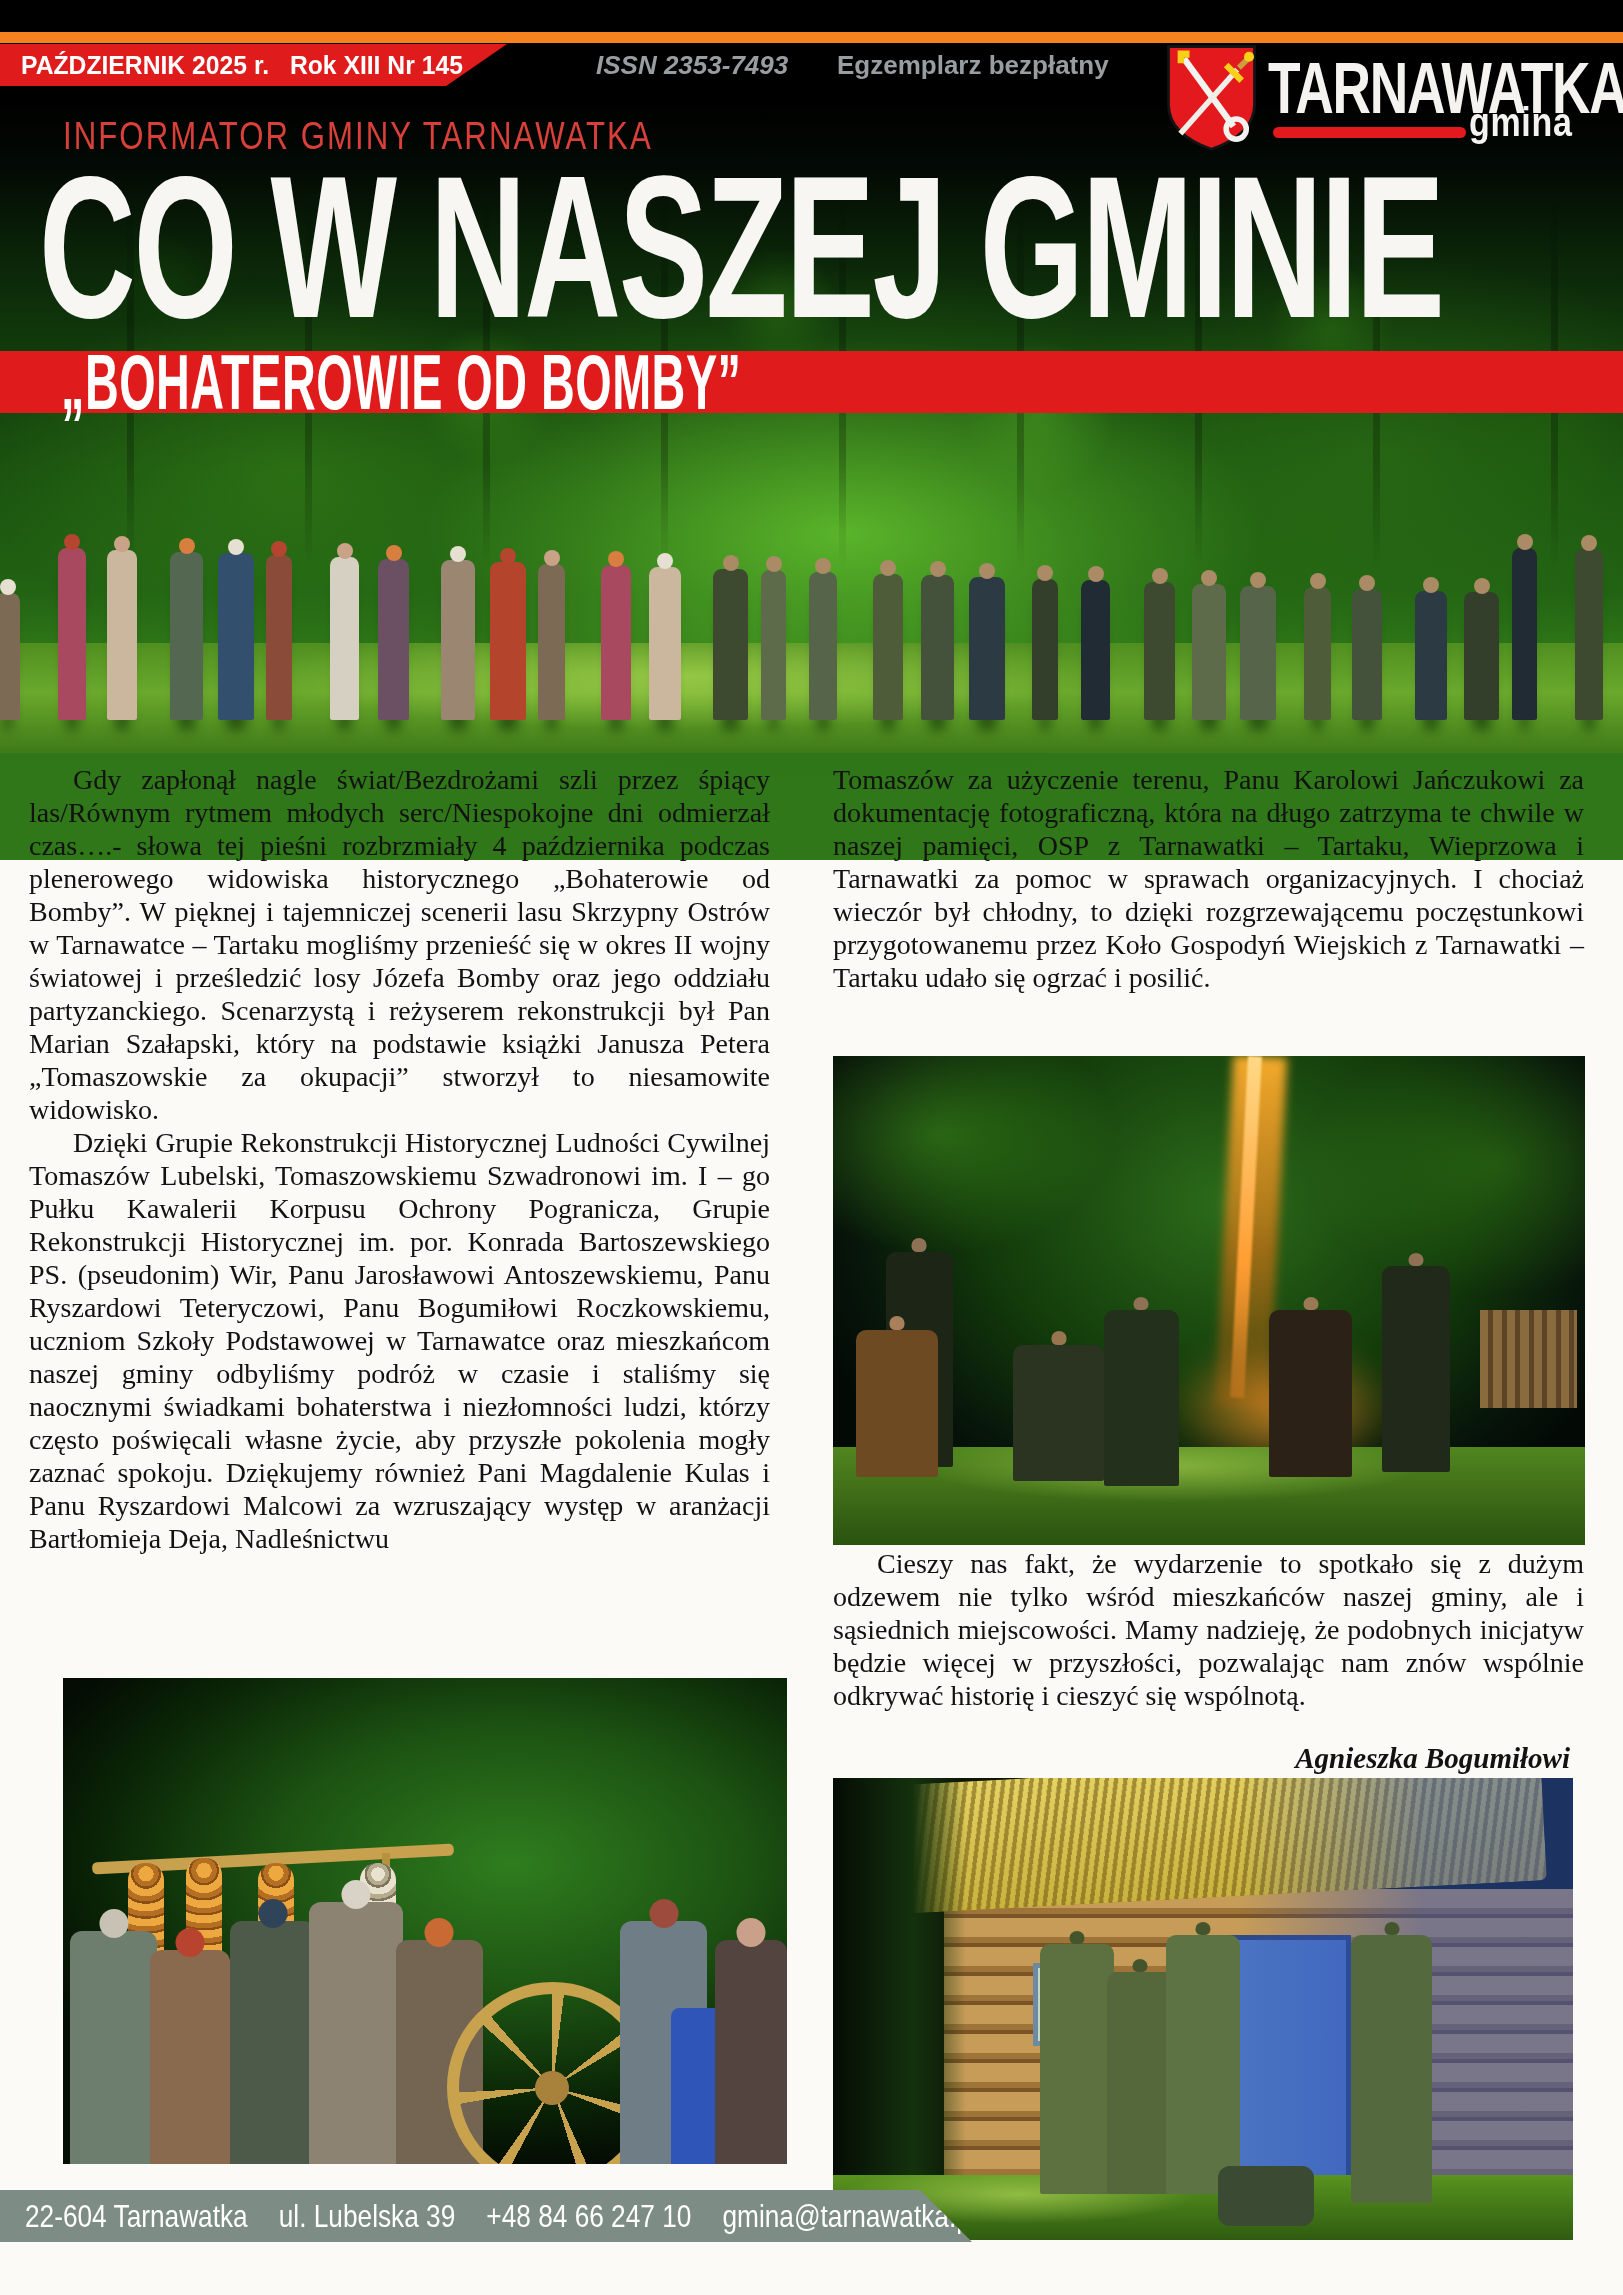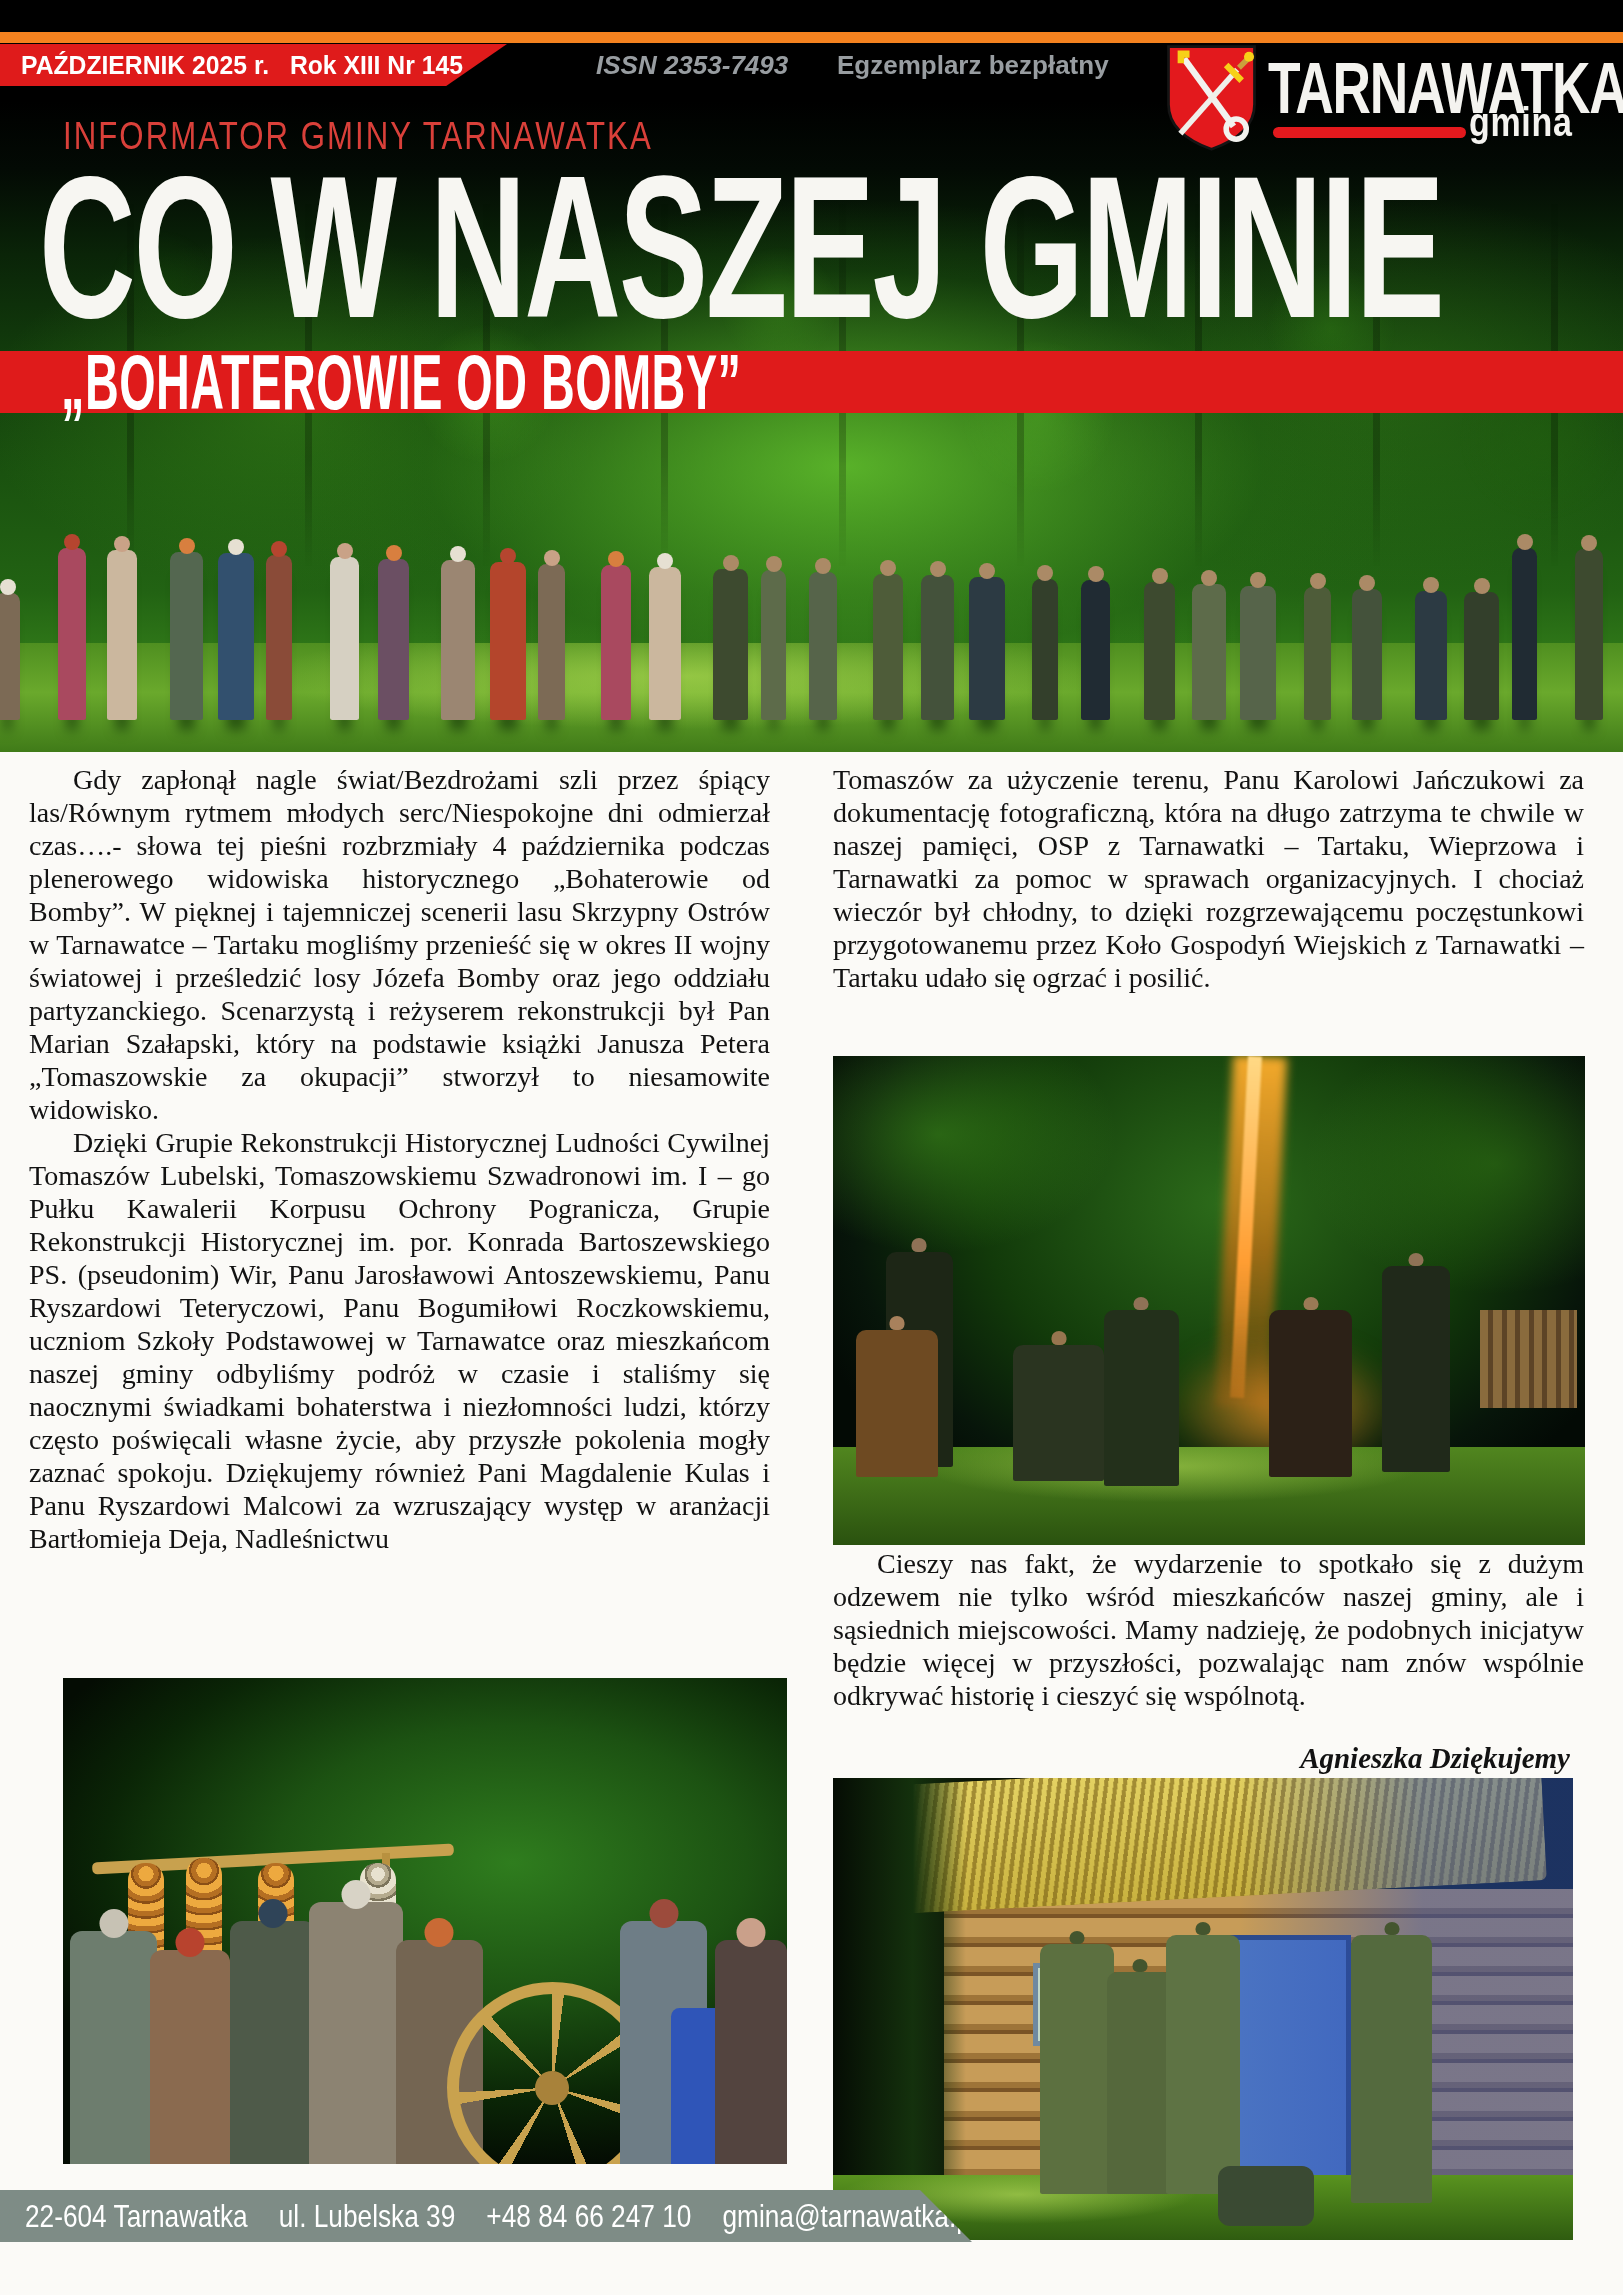--- a/index.html
+++ b/index.html
@@ -3,21 +3,21 @@
 <meta charset="utf-8">
 <style>
   html,body{margin:0;padding:0;background:#e8e8e8;}
   .page{position:relative;width:1623px;height:2295px;background:#fbfaf7;overflow:hidden;
         font-family:"Liberation Serif",serif;}
   .abs{position:absolute;}
   .cond{font-family:"Liberation Sans",sans-serif;display:inline-block;
         transform-origin:0 50%;white-space:nowrap;}
 
   
-  .hero{position:absolute;left:0;top:0;width:1623px;height:752px;overflow:hidden;
+  .hero{position:absolute;left:0;top:0;width:1623px;height:860px;overflow:hidden;
     background:
       radial-gradient(ellipse 761px 355px at 52% 62%, rgba(110,210,50,.75), rgba(40,110,20,.25) 55%, transparent 75%),
       radial-gradient(ellipse 440px 254px at 18% 55%, rgba(60,140,25,.5), transparent 70%),
       radial-gradient(ellipse 473px 271px at 85% 52%, rgba(55,130,25,.45), transparent 72%),
       linear-gradient(180deg,#000 0px,#000 101px,#030a04 169px,#0a2408 254px,#123c0c 355px,#1a520f 473px,#226313 592px,#2f7718 651px);}
   .hero-foliage{position:absolute;left:0;top:152px;width:1623px;height:440px;opacity:.55;
     background:
       radial-gradient(circle 76px at 10% 30%, rgba(20,70,10,.8), transparent 70%),
       radial-gradient(circle 101px at 30% 55%, rgba(90,190,40,.5), transparent 70%),
       radial-gradient(circle 85px at 48% 35%, rgba(70,160,30,.55), transparent 70%),
@@ -281,21 +281,21 @@
   </div>
 
   <div class="abs bodytext" style="left:833px;top:763px;width:751px;">
     <p>Tomaszów za użyczenie terenu, Panu Karolowi Jańczukowi za dokumentację fotograficzną, która na długo zatrzyma te chwile w naszej pamięci, OSP z Tarnawatki – Tartaku, Wieprzowa i Tarnawatki za pomoc w sprawach organizacyjnych. I chociaż wieczór był chłodny, to dzięki rozgrzewającemu poczęstunkowi przygotowanemu przez Koło Gospodyń Wiejskich z Tarnawatki – Tartaku udało się ogrzać i posilić.</p>
   </div>
 
   <div class="abs bodytext" style="left:833px;top:1547px;width:751px;">
     <p class="indent">Cieszy nas fakt, że wydarzenie to spotkało się z dużym odzewem nie tylko wśród mieszkańców naszej gminy, ale i sąsiednich miejscowości. Mamy nadzieję, że podobnych inicjatyw będzie więcej w przyszłości, pozwalając nam znów wspólnie odkrywać historię i cieszyć się wspólnotą.</p>
   </div>
 
-  <div class="abs signature" style="left:833px;top:1742px;width:737px;">Agnieszka Dziękujemy</div>
+  <div class="abs signature" style="left:833px;top:1742px;width:737px;">Agnieszka Bogumiłowi</div>
 
   <div class="photo ph-fire" style="left:833px;top:1056px;width:752px;height:489px;">
     <div class="spark"></div>
     <div class="spark-core"></div>
     <div class="fire-glow"></div>
     <div class="ph-grass"></div>
     <div class="fence"></div>
     <div class="soldier" style="left:7%;bottom:16%;width:9%;height:44%;background:#1d2616;">
         <div class="s-head" style="background:#8f7256;"></div>
       </div>

